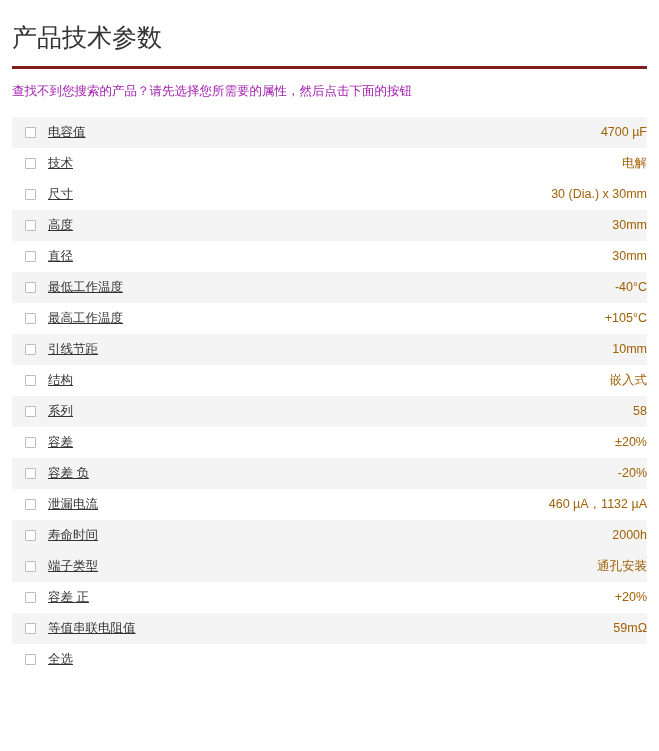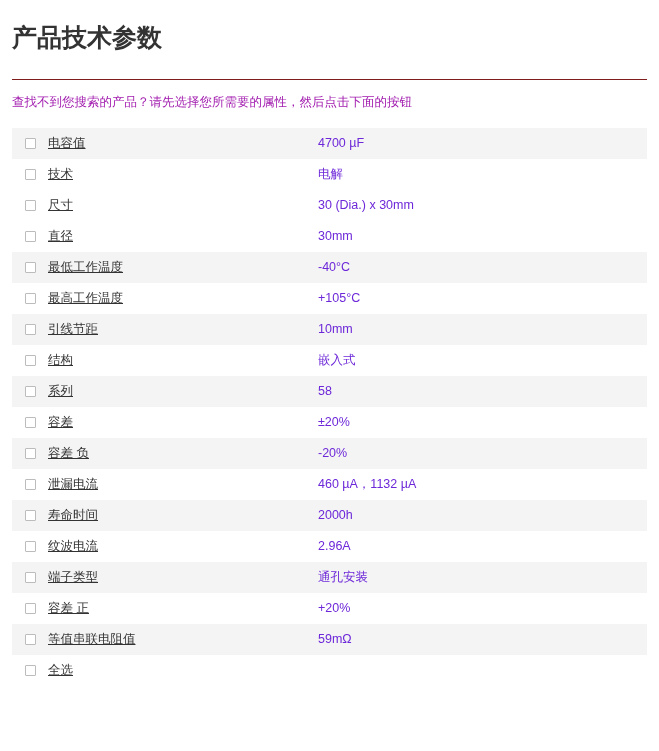--- a/index.html
+++ b/index.html
@@ -14,25 +14,25 @@
     color: #333333;
     overflow: hidden;
   }
   .page {
     width: 659px;
     box-sizing: border-box;
     padding: 0 12px;
   }
   .title {
     font-size: 25px;
-    font-weight: bold;
+    font-weight: normal;
     color: #333333;
     margin: 22px 0 0 0;
-    padding: 0 0 27px 0;
-    border-bottom: 1px solid #7f1d1d;
+    padding: 0 0 14px 0;
+    border-bottom: 3px solid #7f1d1d;
     line-height: 1.2;
   }
   .subtitle {
     font-size: 12.5px;
     color: #a21caf;
     margin: 14px 0 16px 0;
     line-height: 1.4;
   }
   table.params {
     width: 635px;
@@ -55,22 +55,23 @@
   td.cb {
     width: 36px;
     text-align: center;
   }
   td.attr {
     width: 270px;
     color: #333333;
     text-decoration: underline;
   }
   td.val {
-    color: #6d28d9;
+    color: #a16207;
     padding-left: 2px;
+    text-align: right;
   }
   .checkbox {
     display: inline-block;
     width: 11px;
     height: 11px;
     border: 1px solid #bcbcbc;
     background: #ffffff;
     border-radius: 1px;
     vertical-align: middle;
     box-sizing: border-box;
@@ -102,20 +103,25 @@
         </tr>
         <tr class="even">
           <td class="cb"><span class="checkbox"></span></td>
           <td class="attr">技术</td>
           <td class="val">电解</td>
         </tr>
         <tr class="even">
           <td class="cb"><span class="checkbox"></span></td>
           <td class="attr">尺寸</td>
           <td class="val">30 (Dia.) x 30mm</td>
+        </tr>
+        <tr class="odd">
+          <td class="cb"><span class="checkbox"></span></td>
+          <td class="attr">高度</td>
+          <td class="val">30mm</td>
         </tr>
         <tr class="even">
           <td class="cb"><span class="checkbox"></span></td>
           <td class="attr">直径</td>
           <td class="val">30mm</td>
         </tr>
         <tr class="odd">
           <td class="cb"><span class="checkbox"></span></td>
           <td class="attr">最低工作温度</td>
           <td class="val">-40°C</td>
@@ -153,25 +159,20 @@
         <tr class="even">
           <td class="cb"><span class="checkbox"></span></td>
           <td class="attr">泄漏电流</td>
           <td class="val">460 µA，1132 µA</td>
         </tr>
         <tr class="odd">
           <td class="cb"><span class="checkbox"></span></td>
           <td class="attr">寿命时间</td>
           <td class="val">2000h</td>
         </tr>
-        <tr class="even">
-          <td class="cb"><span class="checkbox"></span></td>
-          <td class="attr">纹波电流</td>
-          <td class="val">2.96A</td>
-        </tr>
         <tr class="odd">
           <td class="cb"><span class="checkbox"></span></td>
           <td class="attr">端子类型</td>
           <td class="val">通孔安装</td>
         </tr>
         <tr class="even">
           <td class="cb"><span class="checkbox"></span></td>
           <td class="attr">容差 正</td>
           <td class="val">+20%</td>
         </tr>

